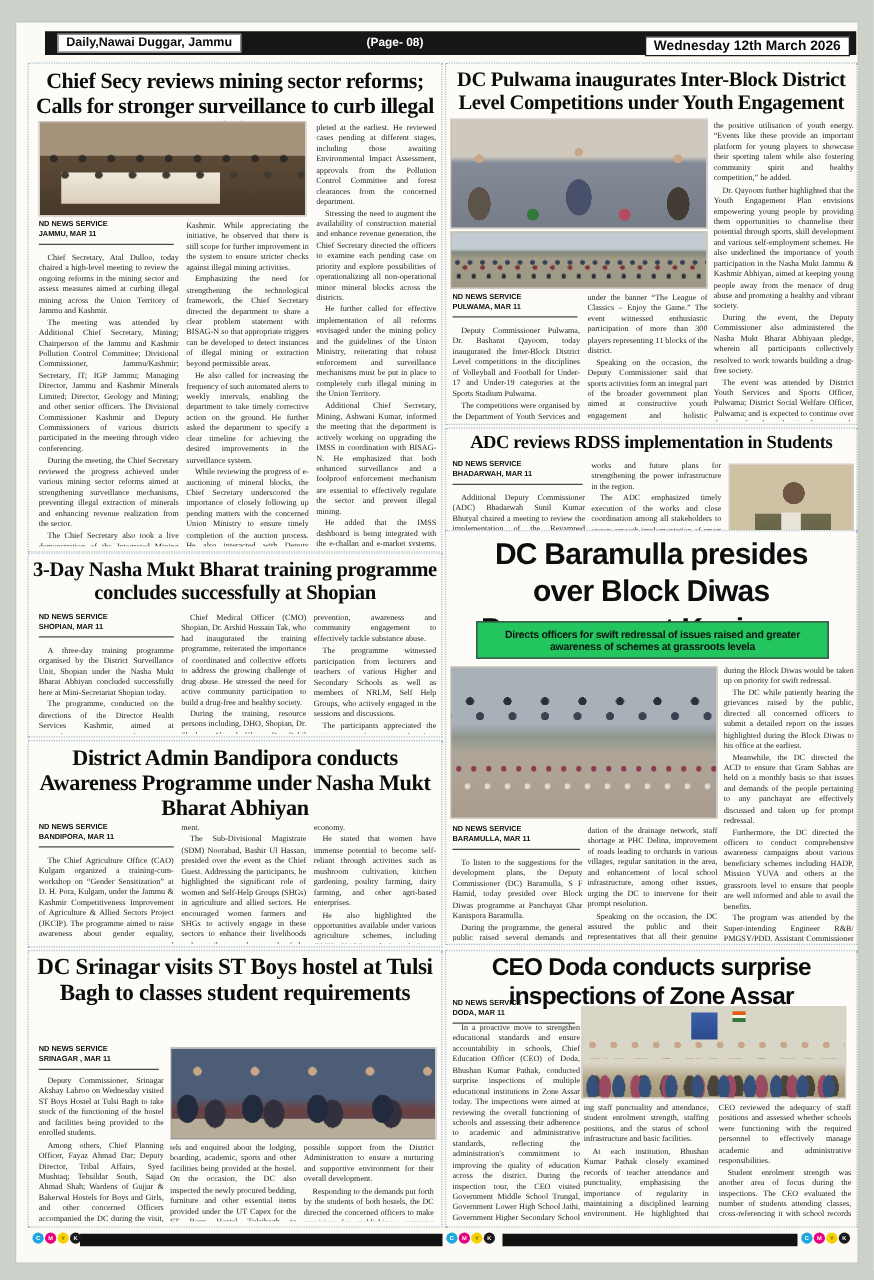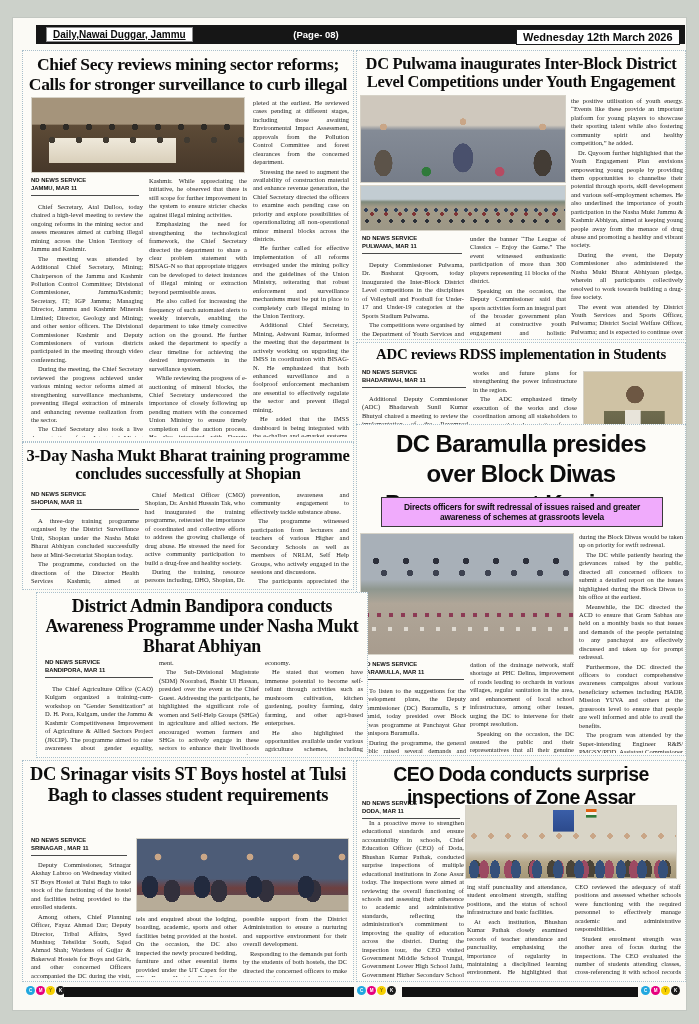--- a/index.html
+++ b/index.html
@@ -2,29 +2,29 @@
 <html><head>
 <meta charset="utf-8">
 <style>
   * { margin:0; padding:0; box-sizing:border-box; }
   html,body { width:699px; height:1024px; }
   body { position:relative; background:#ccd1ca; font-family:"Liberation Serif", serif; overflow:hidden; }
   .sheet { position:absolute; left:13px; top:18px; width:673px; height:992px; background:#fbfaf5; box-shadow:0 0 0 1px #c2c7c1; }
 
   
   .header-bar { position:absolute; left:36px; top:25px; width:649px; height:19px; background:#161616; }
-  .masthead-box { position:absolute; left:46px; top:27px; background:#fff; border:1px solid #8c8c8c; font-family:"Liberation Sans", sans-serif; font-weight:bold; font-size:10px; padding:1px 6px; color:#0c0c0c; white-space:nowrap;text-decoration:underline; }
+  .masthead-box { position:absolute; left:46px; top:27px; background:#fff; border:1px solid #8c8c8c; font-family:"Liberation Sans", sans-serif; font-weight:bold; font-size:10px; padding:1px 6px; color:#0c0c0c; white-space:nowrap; }
   .page-label { position:absolute; left:36px; top:29px; width:560px; text-align:center; color:#fff; font-family:"Liberation Sans", sans-serif; font-weight:bold; font-size:9.5px; }
   .date-box { position:absolute; left:516px; top:29px; background:#fff; border:1.5px solid #1c1c1c; font-family:"Liberation Sans", sans-serif; font-weight:bold; font-size:11px; padding:1px 6px; color:#0c0c0c; white-space:nowrap; }
 
   
   .article { position:absolute; background:#fdfcf8; border:1px dotted #a9bfcb; }
   .headline { font-weight:bold; color:#0d0d0d; text-align:center; line-height:1.12; letter-spacing:-0.3px; padding:4px 3px 1px; }
   .headline.sans { font-family:"Liberation Sans", sans-serif; letter-spacing:-0.6px; }
-  .subtitle-box { position:absolute; border:1px solid #3a3a3a; background:#f0abfc; font-family:"Liberation Sans", sans-serif; font-weight:bold; color:#101010; display:flex; align-items:center; justify-content:center; text-align:center; line-height:1.25; padding:2px 8px; letter-spacing:-0.2px; }
+  .subtitle-box { position:absolute; border:1px solid #3a3a3a; background:#22c55e; font-family:"Liberation Sans", sans-serif; font-weight:bold; color:#101010; display:flex; align-items:center; justify-content:center; text-align:center; line-height:1.25; padding:2px 8px; letter-spacing:-0.2px; }
   .byline { position:absolute; font-family:"Liberation Sans", sans-serif; font-weight:bold; font-size:5.9px; line-height:1.35; color:#101010; border-bottom:1px solid #4a4a4a; padding-bottom:2px; width:108px; }
   .col { position:absolute; font-size:6.5px; line-height:1.3; text-align:justify; color:#1b1b1b; overflow:hidden; }
   .col p { text-indent:7px; margin:0 0 1px; }
   .col.cont p:first-child { text-indent:0; }
   .photo { position:absolute; border:1px solid #d6d2c7; overflow:hidden; }
 
   
   .ph-mining { background-color:#8a765c;
     background-image:
       radial-gradient(circle 3.2px at 11px 5px, #2e2b26 92%, transparent),
@@ -221,21 +221,21 @@
     </div>
   <div class="col cont" style="left:222px;top:108px;width:104px;height:220px;">
       <p>during the Block Diwas would be taken up on priority for swift redressal.</p>
       <p>The DC while patiently hearing the grievances raised by the public, directed all concerned officers to submit a detailed report on the issues highlighted during the Block Diwas to his office at the earliest.</p>
       <p>Meanwhile, the DC directed the ACD to ensure that Gram Sabhas are held on a monthly basis so that issues and demands of the people pertaining to any panchayat are effectively discussed and taken up for prompt redressal.</p>
       <p>Furthermore, the DC directed the officers to conduct comprehensive awareness campaigns about various beneficiary schemes including HADP, Mission YUVA and others at the grassroots level to ensure that people are well informed and able to avail the benefits.</p>
       <p>The program was attended by the Super-intending Engineer R&amp;B/ PMGSY/PDD, Assistant Commissioner Development, Assistant Commissioner Panchayat, along with all the concerned district and sectoral officers, PRIs and residents from Kanispora and adjoining villages.</p>
     </div>
 </section>
 
-<section class="article" style="left:36px;top:592px;width:332px;height:166px;">
+<section class="article" style="left:22px;top:592px;width:332px;height:166px;">
   <h2 class="headline" style="font-size:17.8px;">District Admin Bandipora conducts Awareness Programme under Nasha Mukt Bharat Abhiyan</h2>
   <div class="byline" style="left:8px;top:66px;">
     <span>ND NEWS SERVICE</span><br>
     <span>BANDIPORA, MAR 11</span>
   </div>
   <div class="col" style="left:8px;top:92px;width:108px;height:70px;">
       <p>The Chief Agriculture Office (CAO) Kulgam organized a training-cum-workshop on “Gender Sensitization” at D. H. Pora, Kulgam, under the Jammu &amp; Kashmir Competitiveness Improvement of Agriculture &amp; Allied Sectors Project (JKCIP). The programme aimed to raise awareness about gender equality, promote women empowerment, and encourage greater participation of women in agriculture and allied sectors, enabling them to contribute actively to societal and national develop-</p>
     </div>
   <div class="col cont" style="left:122px;top:66px;width:100px;height:96px;">
       <p>ment.</p>

